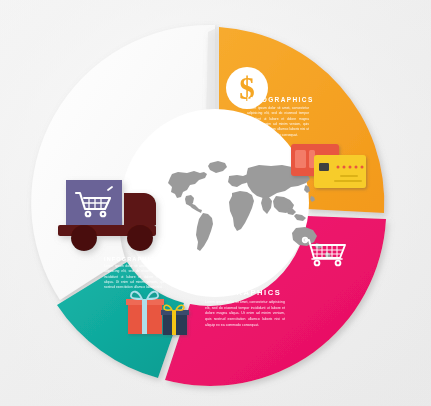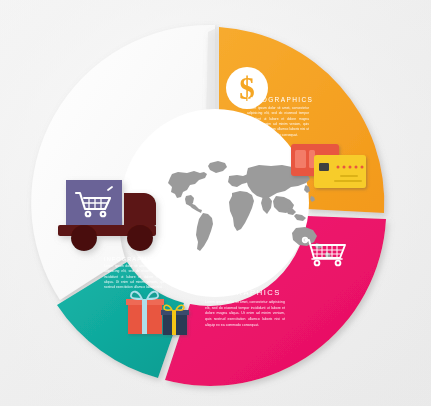--- a/index.html
+++ b/index.html
@@ -15,21 +15,21 @@
     background:linear-gradient(135deg,#f7f7f7 0%,#efefef 50%,#e9e9e9 100%);
   }
   .donut-wrap{
     position:absolute;left:0;top:0;width:431px;height:406px;
   }
   svg.donut{position:absolute;left:0;top:0;}
 
   
   .seg-text{position:absolute;color:#ffffff;}
   .seg-title{
-    font-size:6.5px;letter-spacing:1.4px;font-weight:normal;
+    font-size:6.5px;letter-spacing:1.4px;font-weight:bold;
     color:#ffffff;white-space:nowrap;
   }
   .seg-body{
     font-size:3.3px;line-height:1.62;color:#ffffff;
     opacity:.92;
   }
 
   
   #txt-orange{left:247px;top:96px;width:62px;}
   #txt-orange .seg-title{text-align:center;}

